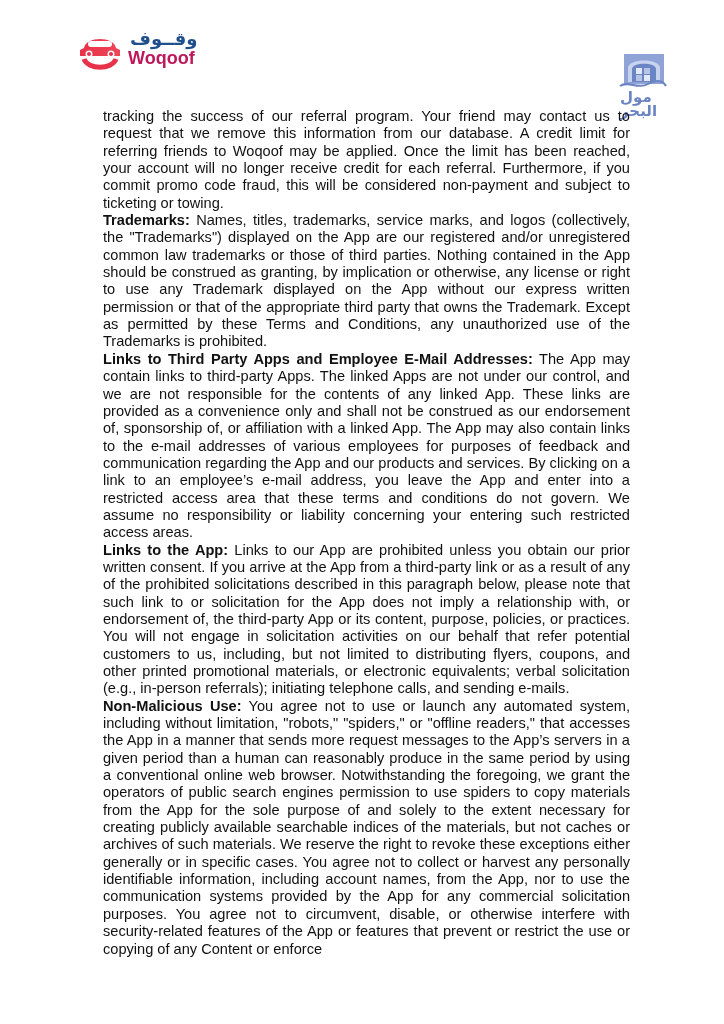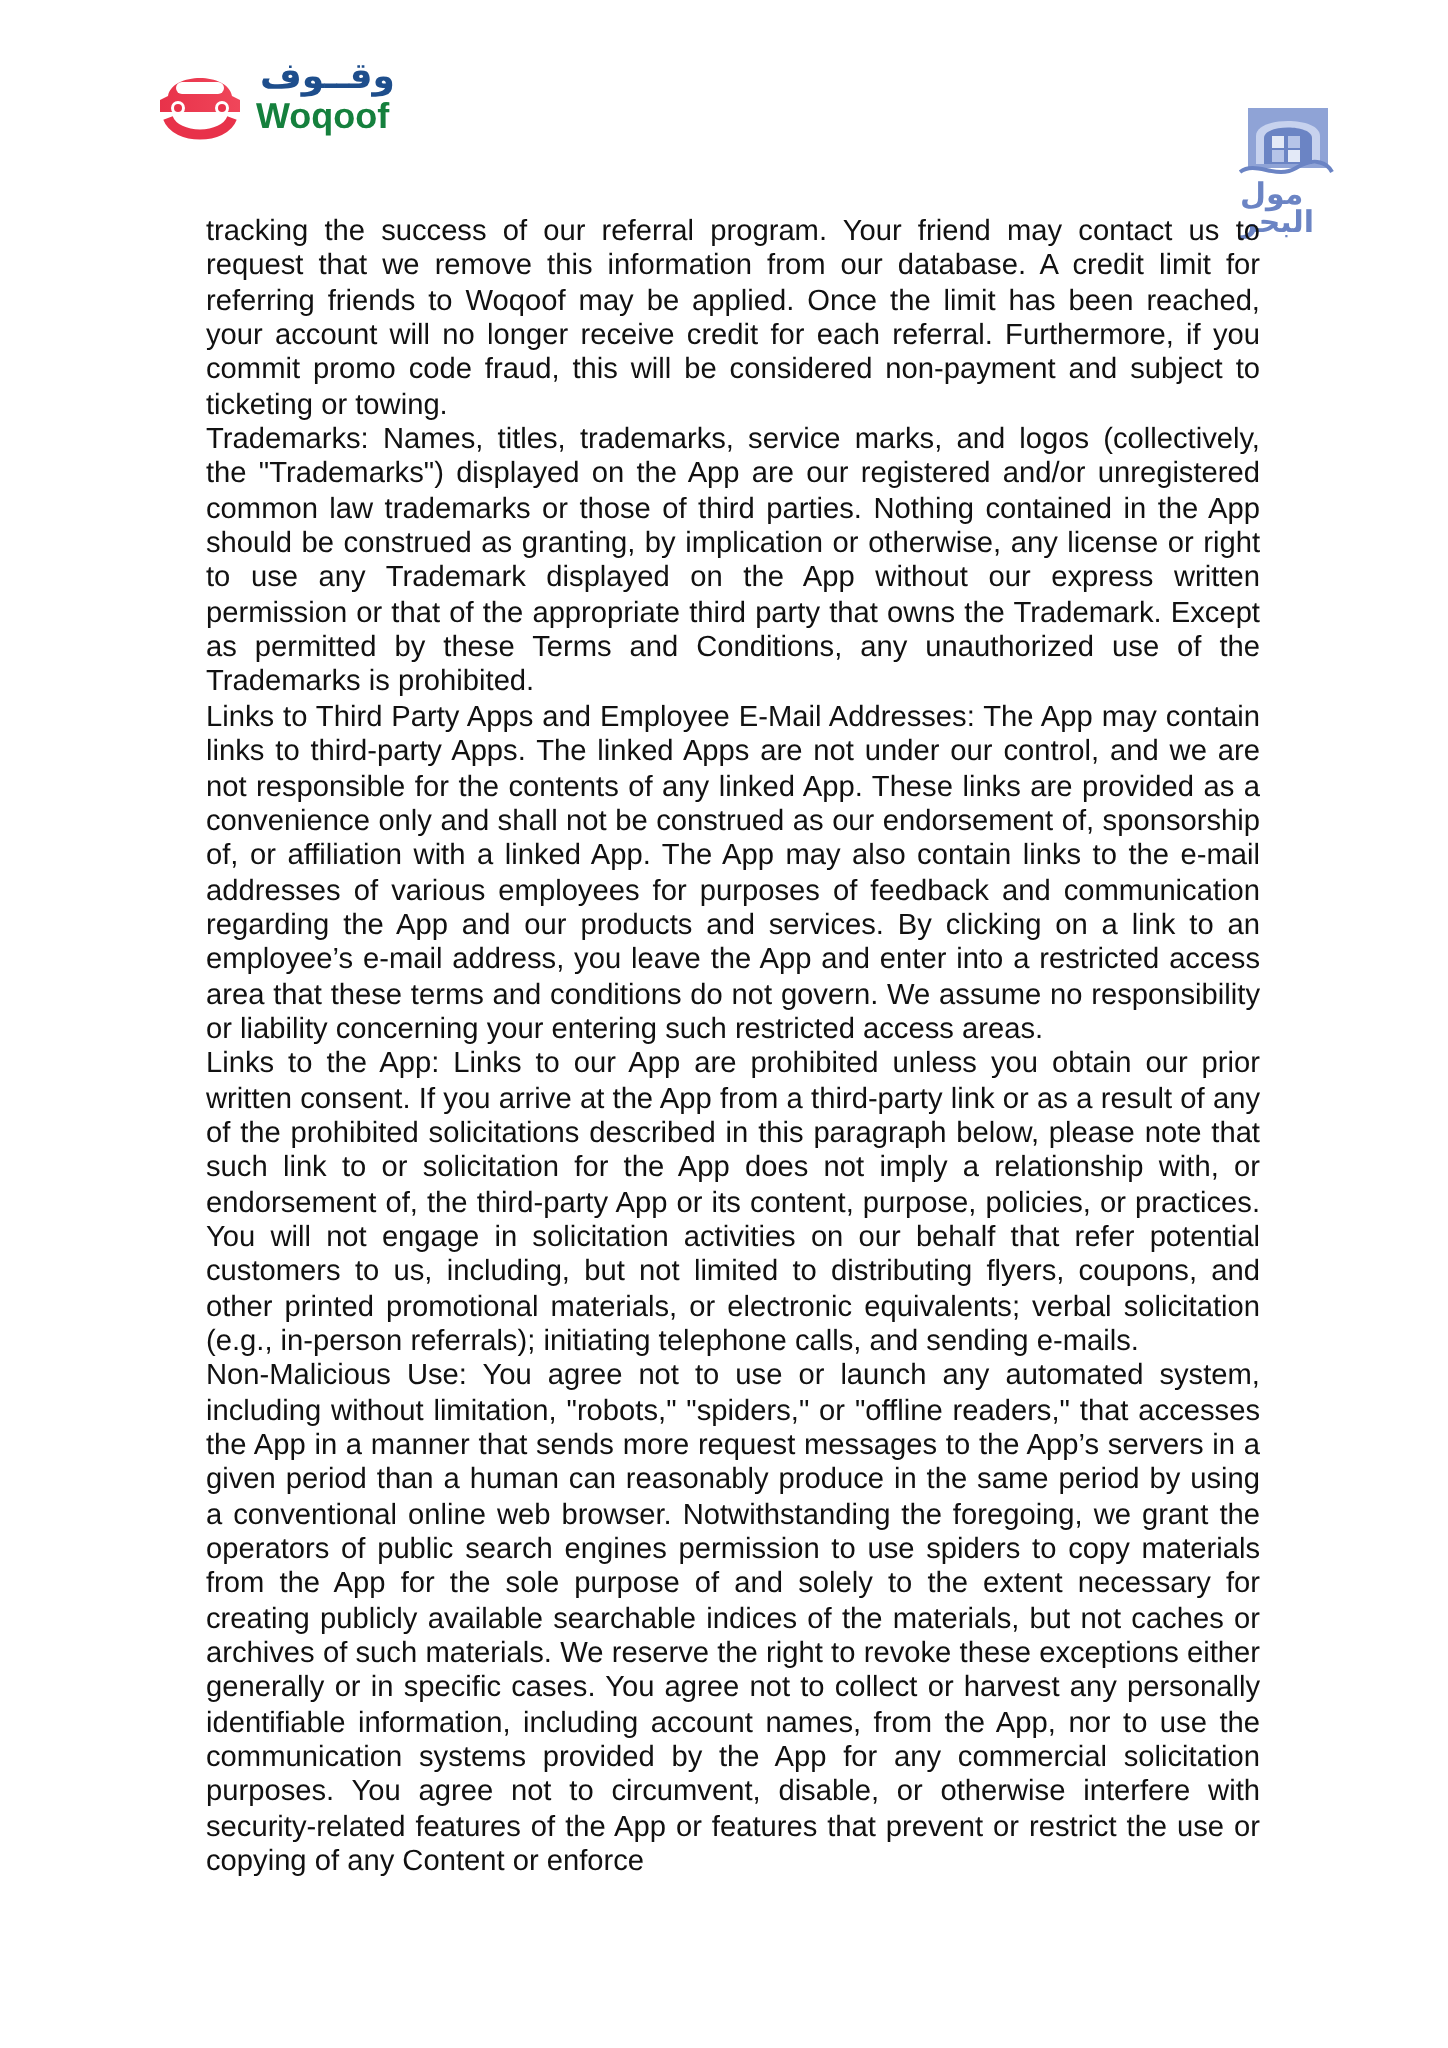--- a/index.html
+++ b/index.html
@@ -2,32 +2,32 @@
 <html><head>
 <meta charset="utf-8">
 <style>
   html, body { margin: 0; padding: 0; background: #ffffff; }
   body { width: 724px; height: 1024px; position: relative; overflow: hidden; }
   .page { position: absolute; left: 0; top: 0; width: 724px; height: 1024px; background: #fff; }
 
   .logo-left { position: absolute; left: 78px; top: 30px; width: 125px; height: 42px; }
   .car-icon { position: absolute; left: 0; top: 2px; width: 44px; height: 38px; }
   .brand-ar { position: absolute; left: 52px; top: -2px; font-family: "DejaVu Sans", sans-serif; font-size: 18px; font-weight: bold; color: #1e4e8c; letter-spacing: 1px; }
-  .brand-en { position: absolute; left: 50px; top: 18px; font-family: "Liberation Sans", sans-serif; font-size: 18px; font-weight: bold; color: #15803d; }
+  .brand-en { position: absolute; left: 50px; top: 18px; font-family: "Liberation Sans", sans-serif; font-size: 18px; font-weight: bold; color: #be185d; }
 
   .logo-right { position: absolute; left: 618px; top: 30px; width: 50px; height: 60px; margin-top: 24px; }
   .mall-name { position: absolute; left: 2px; top: 36px; font-family: "DejaVu Sans", sans-serif; font-size: 15px; color: #6b84c4; font-weight: bold; line-height: 14px; }
 
   .content {
     position: absolute; left: 103px; top: 88px; width: 527px;
     font-family: "Liberation Sans", sans-serif; font-size: 14.6px; line-height: 17.35px;
     color: #111; text-align: justify; margin-top: 20px;
   }
   .content p { margin: 0; }
-  .content b { font-weight: normal; }
+  .content b { font-weight: bold; }
 </style>
 </head>
 <body>
 
 <div class="page">
 
   <div class="logo-left">
     <svg class="car-icon" viewBox="0 0 44 38">
       <defs>
         <linearGradient id="cg" x1="0" y1="0" x2="1" y2="0">

